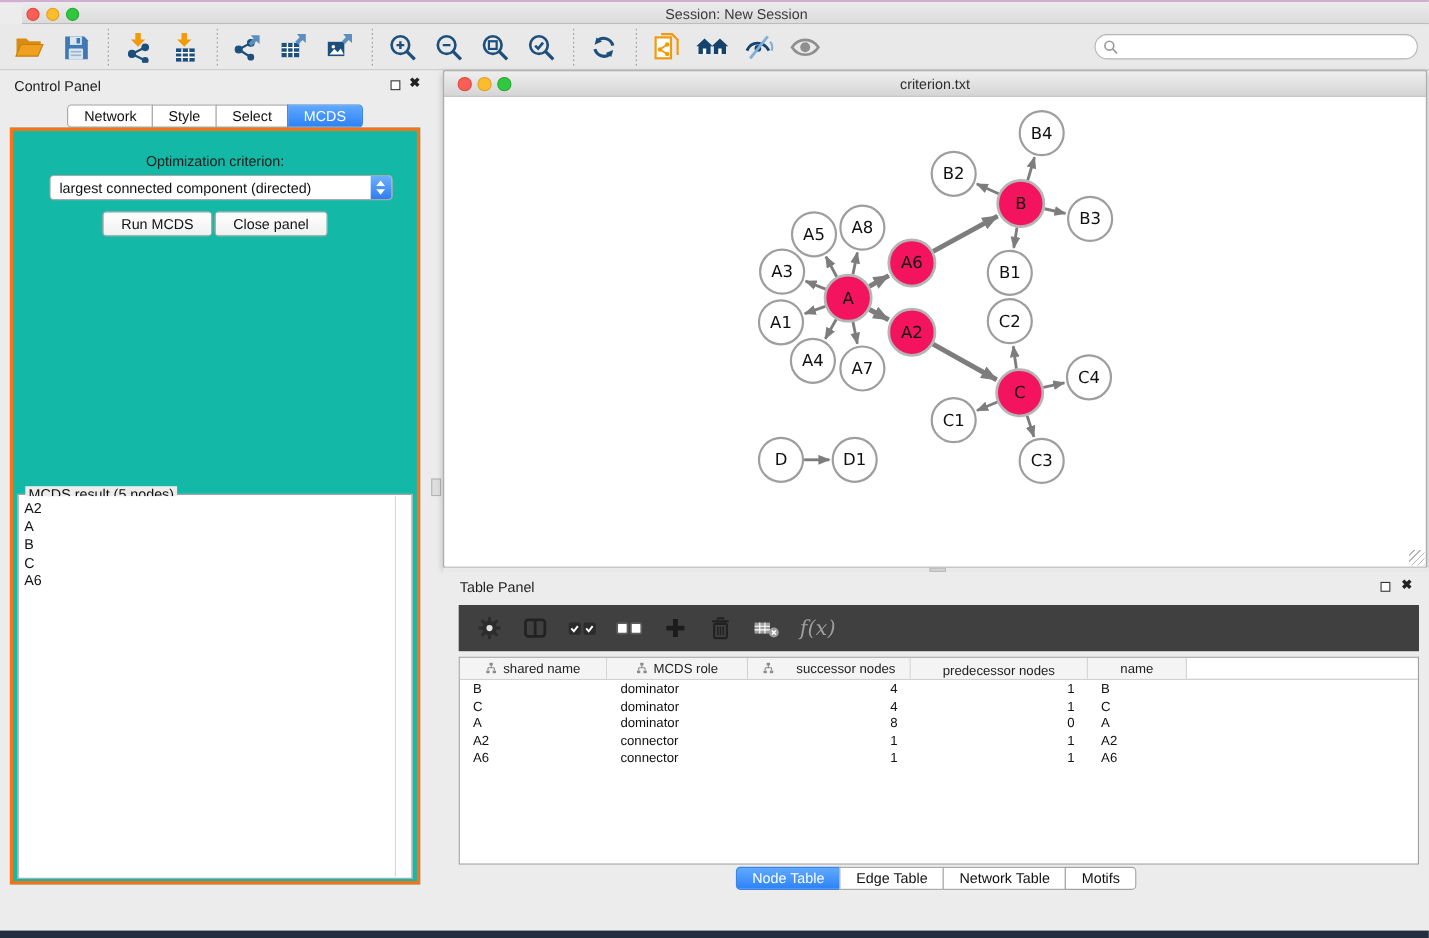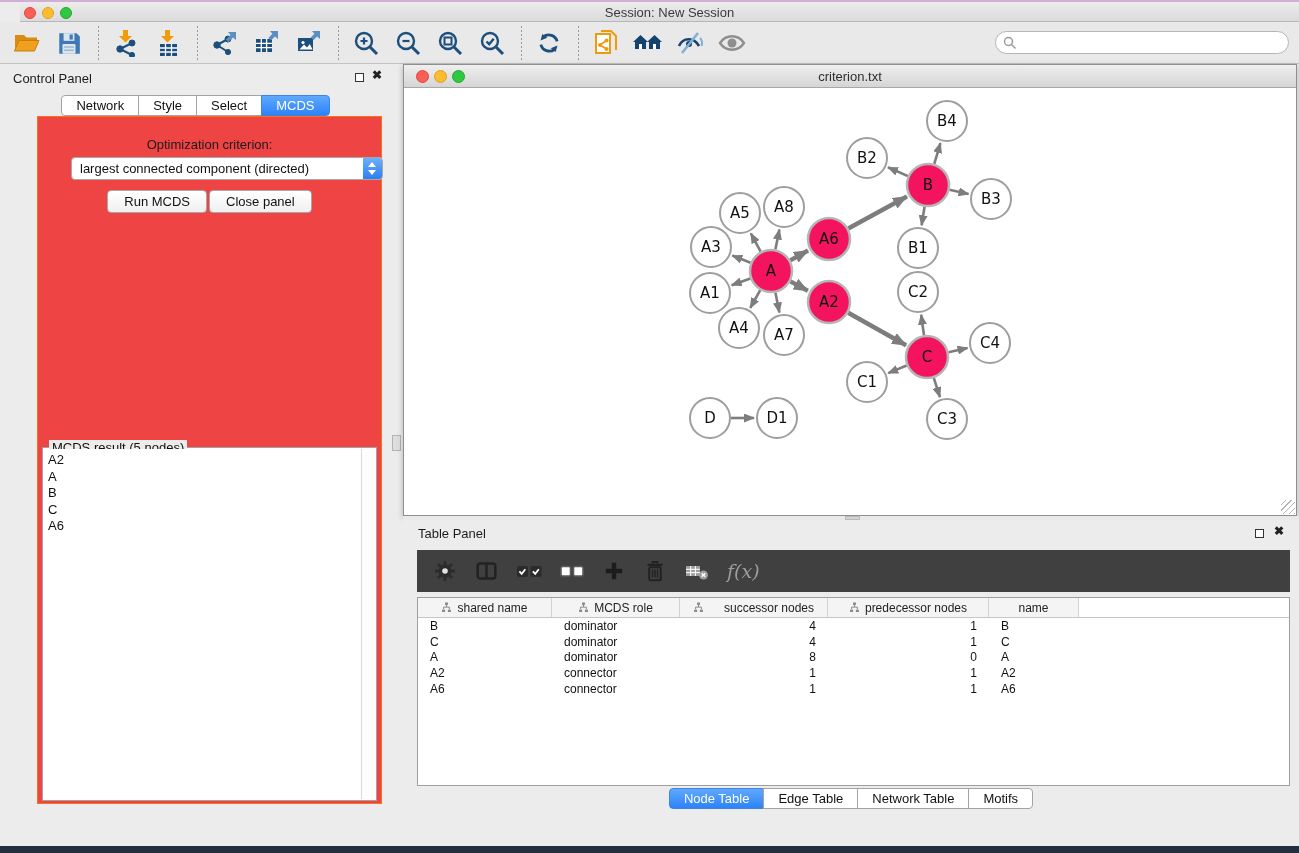--- a/index.html
+++ b/index.html
@@ -34,21 +34,21 @@
   .cp-title { position:absolute; left:13px; top:7px; font-size:13px; color:#1d1d1d; }
   .panel-float { position:absolute; top:9px; width:9px; height:9px; border:1.5px solid #333; background:#fff; }
   .panel-close { position:absolute; top:4px; font-size:12px; font-weight:bold; color:#222; }
   .cp-tabs { position:absolute; top:31px; left:0; width:100%; display:flex; justify-content:center; }
   .seg-tab { height:21px; padding:0 14px; font-size:13px; line-height:20px; background:#fff;
              border:1px solid #a4a4a4; margin-left:-1px; color:#111; cursor:default; }
   .seg-tab:first-child { border-radius:4px 0 0 4px; margin-left:0; }
   .seg-tab:last-child { border-radius:0 4px 4px 0; }
   .seg-tab.active { background:linear-gradient(#5fa9fd,#2d82f8); border-color:#3d85e0; color:#fff; }
   .cp-content { position:absolute; left:9px; right:9px; top:52px; bottom:14px;
-                border:1px solid #f97316; background:#ef4444;margin-left:28px; }
+                border:3px solid #f97316; background:#14b8a6; }
   .opt-label { position:absolute; top:20px; width:100%; text-align:center; font-size:13px; color:#1b1b1b; }
   .combo { position:absolute; left:33px; top:40px; width:312px; height:23px; background:#fff;
            border:1px solid #a8a8a8; border-radius:4px; display:flex; align-items:center; }
   .combo-value { flex:1; font-size:13px; padding-left:8px; color:#111; white-space:nowrap; overflow:hidden; }
   .combo-step { width:19px; height:21px; border-radius:0 3px 3px 0;
                 background:linear-gradient(#6cb0fc,#2f7df2); position:relative; }
   .combo-step::before, .combo-step::after { content:""; position:absolute; left:5px; border-left:4.5px solid transparent; border-right:4.5px solid transparent; }
   .combo-step::before { top:4px; border-bottom:5px solid #fff; }
   .combo-step::after { bottom:4px; border-top:5px solid #fff; }
   .cp-buttons { position:absolute; top:73px; width:100%; display:flex; justify-content:center; gap:2px; }
@@ -537,21 +537,21 @@
           </div>
           <div class="tt-th" style="width: 148px; gap: 20px;">
             <svg width="11" height="11" viewBox="0 0 11 11">
               <path d="M5.5 2.5v2.6M2.6 5.1h5.8M2.6 5.1v2M8.4 5.1v2" fill="none" stroke="#8a8a8a" stroke-width="1"></path>
               <rect x="4" y="0.5" width="3" height="2.4" fill="#8a8a8a"></rect>
               <rect x="1.1" y="7.6" width="3" height="2.4" fill="#8a8a8a"></rect>
               <rect x="6.9" y="7.6" width="3" height="2.4" fill="#8a8a8a"></rect>
             </svg>
             <span>successor nodes</span>
           </div>
-          <div class="tt-th" style="width: 161px;">
+          <div class="tt-th" style="width: 161px; flex-direction: column;">
             <svg width="11" height="11" viewBox="0 0 11 11">
               <path d="M5.5 2.5v2.6M2.6 5.1h5.8M2.6 5.1v2M8.4 5.1v2" fill="none" stroke="#8a8a8a" stroke-width="1"></path>
               <rect x="4" y="0.5" width="3" height="2.4" fill="#8a8a8a"></rect>
               <rect x="1.1" y="7.6" width="3" height="2.4" fill="#8a8a8a"></rect>
               <rect x="6.9" y="7.6" width="3" height="2.4" fill="#8a8a8a"></rect>
             </svg>
             <span>predecessor nodes</span>
           </div>
           <div class="tt-th" style="width: 90px; align-items: center;">
             <span>name</span>

